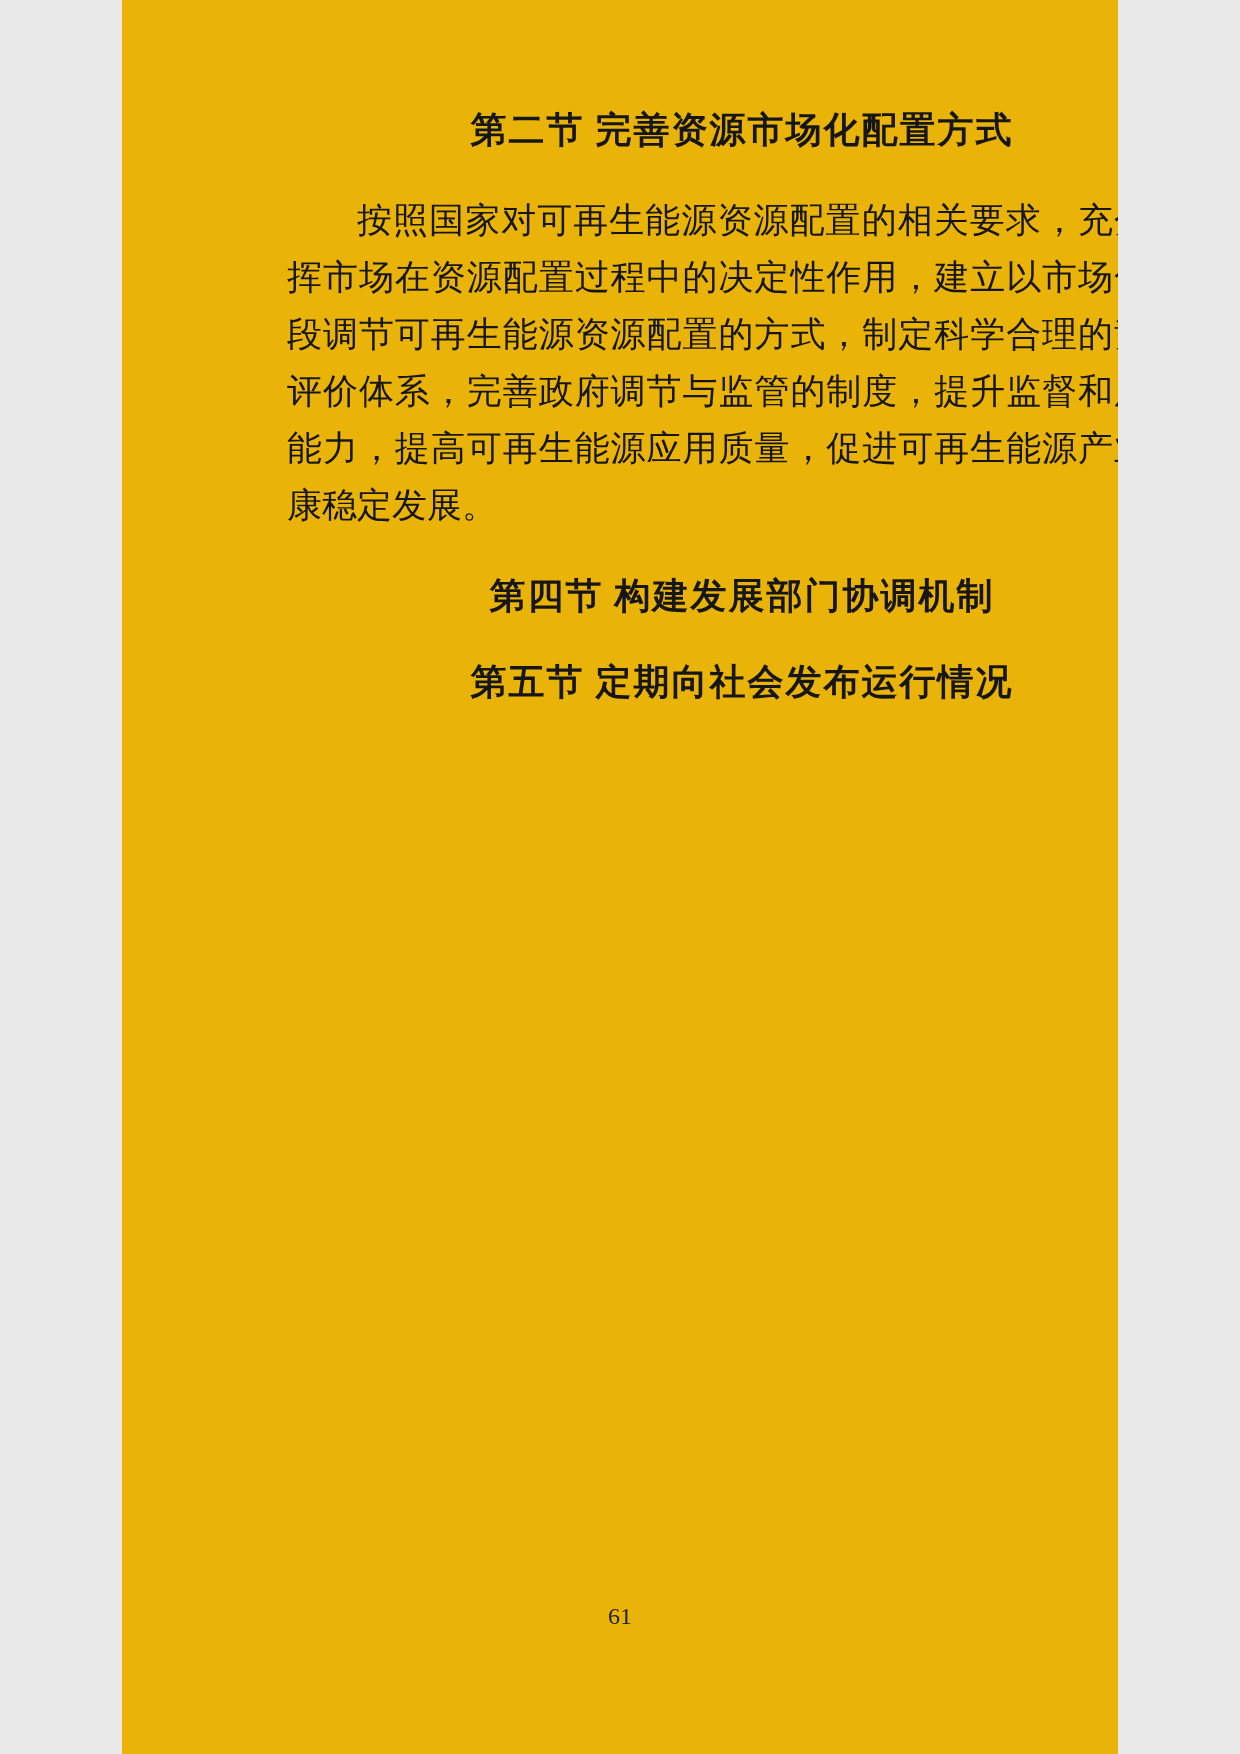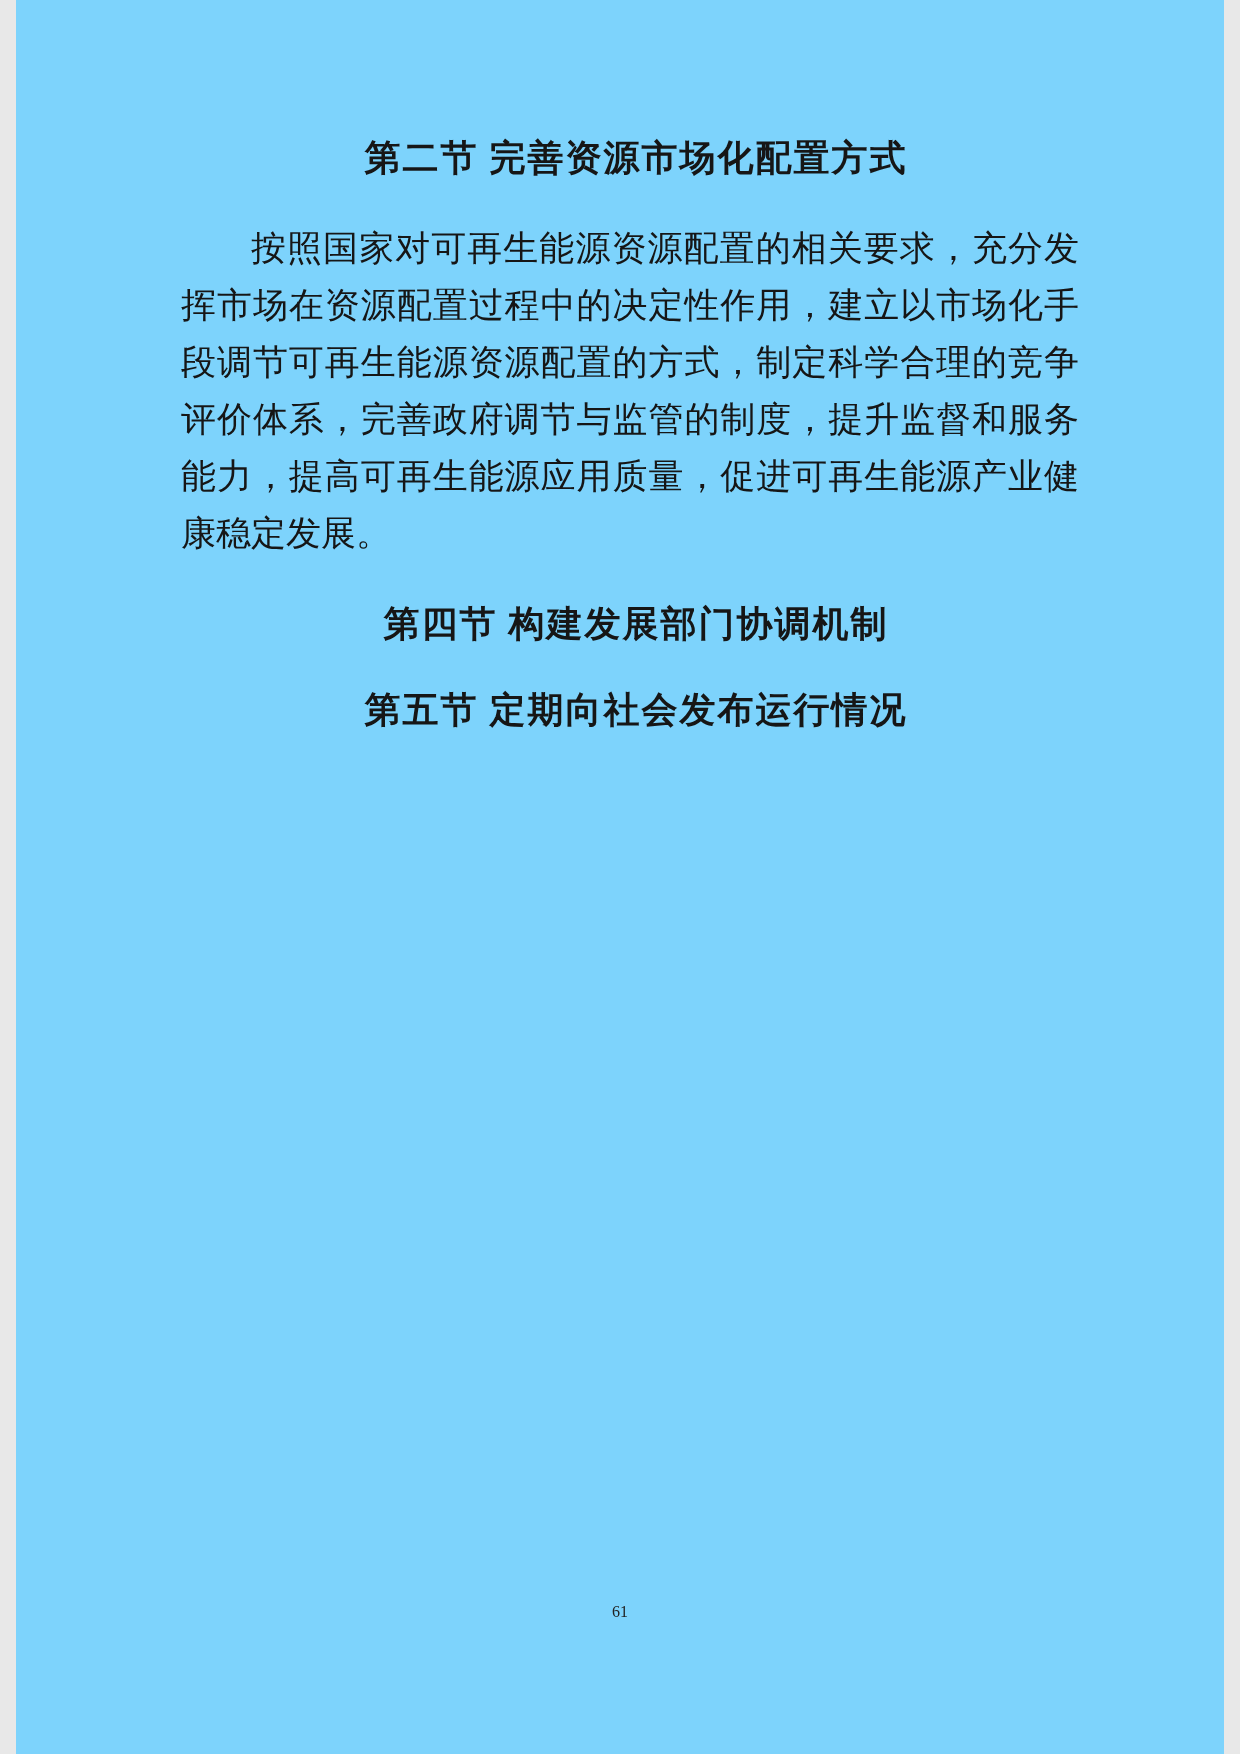--- a/index.html
+++ b/index.html
@@ -2,29 +2,29 @@
 <html lang="zh"><head>
 <meta charset="utf-8">
 <style>
   html, body {
     margin: 0;
     padding: 0;
     background: #e8e8e8;
   }
   .page {
     position: relative;
-    width: 1208px;
+    width: 996px;
     height: 1754px;
     margin: 0 auto;
-    background: #7dd3fc;
+    background: #eab308;
     color: #161616;
     font-family: "Liberation Serif", "DejaVu Serif", serif;
     overflow: hidden;
     box-sizing: border-box;
-    padding-top: 102px;
+    padding-top: 74px;
   }
   .content {
     width: 910px;
     margin: 0 auto 0 165px;
   }
   h2.section-heading {
     font-size: 36px;
     line-height: 48px;
     font-weight: 700;
     text-align: center;
@@ -39,21 +39,21 @@
     text-indent: 2em;
     margin: 0 12px 38px 0;
     letter-spacing: 0;
   }
   .page-number {
     position: absolute;
     left: 0;
     right: 0;
     top: 1603px;
     text-align: center;
-    font-size: 16px;
+    font-size: 24px;
     color: #222;
     font-family: "Liberation Serif", "DejaVu Serif", serif;
   }
 </style>
 </head>
 <body>
 
 <div class="page">
   <div class="content">
 

